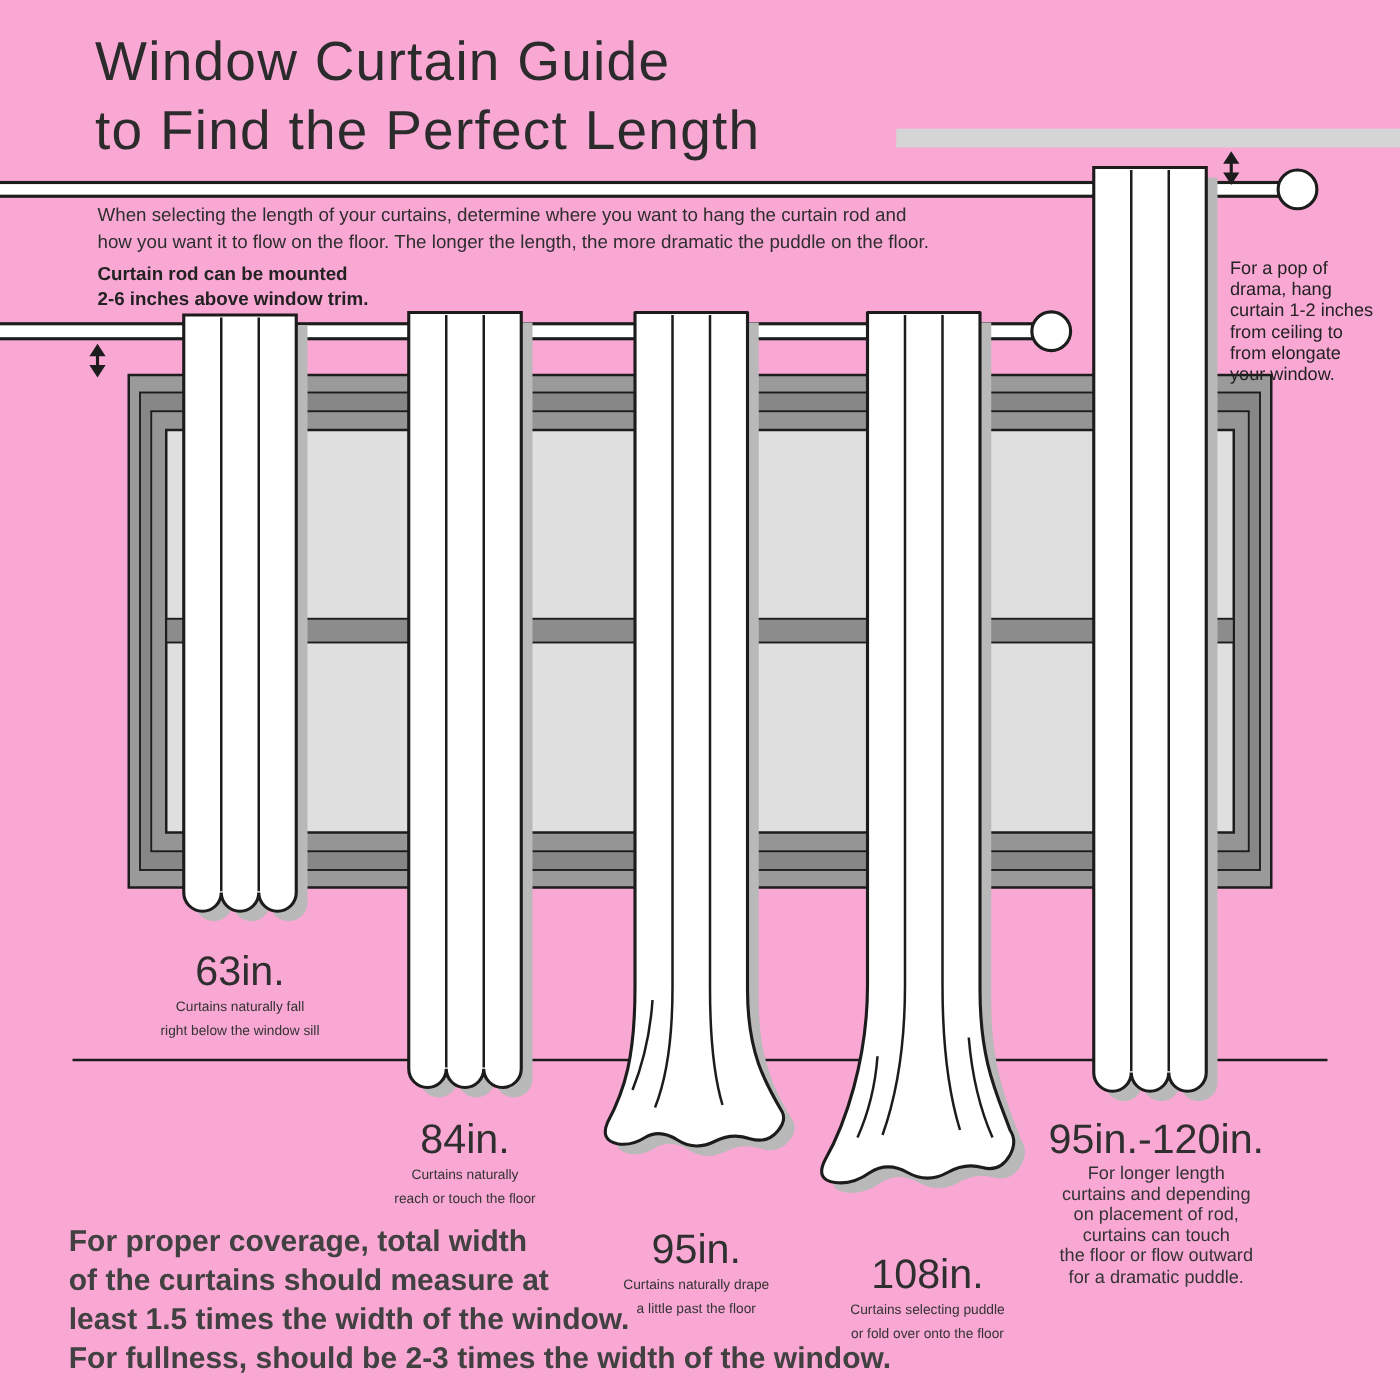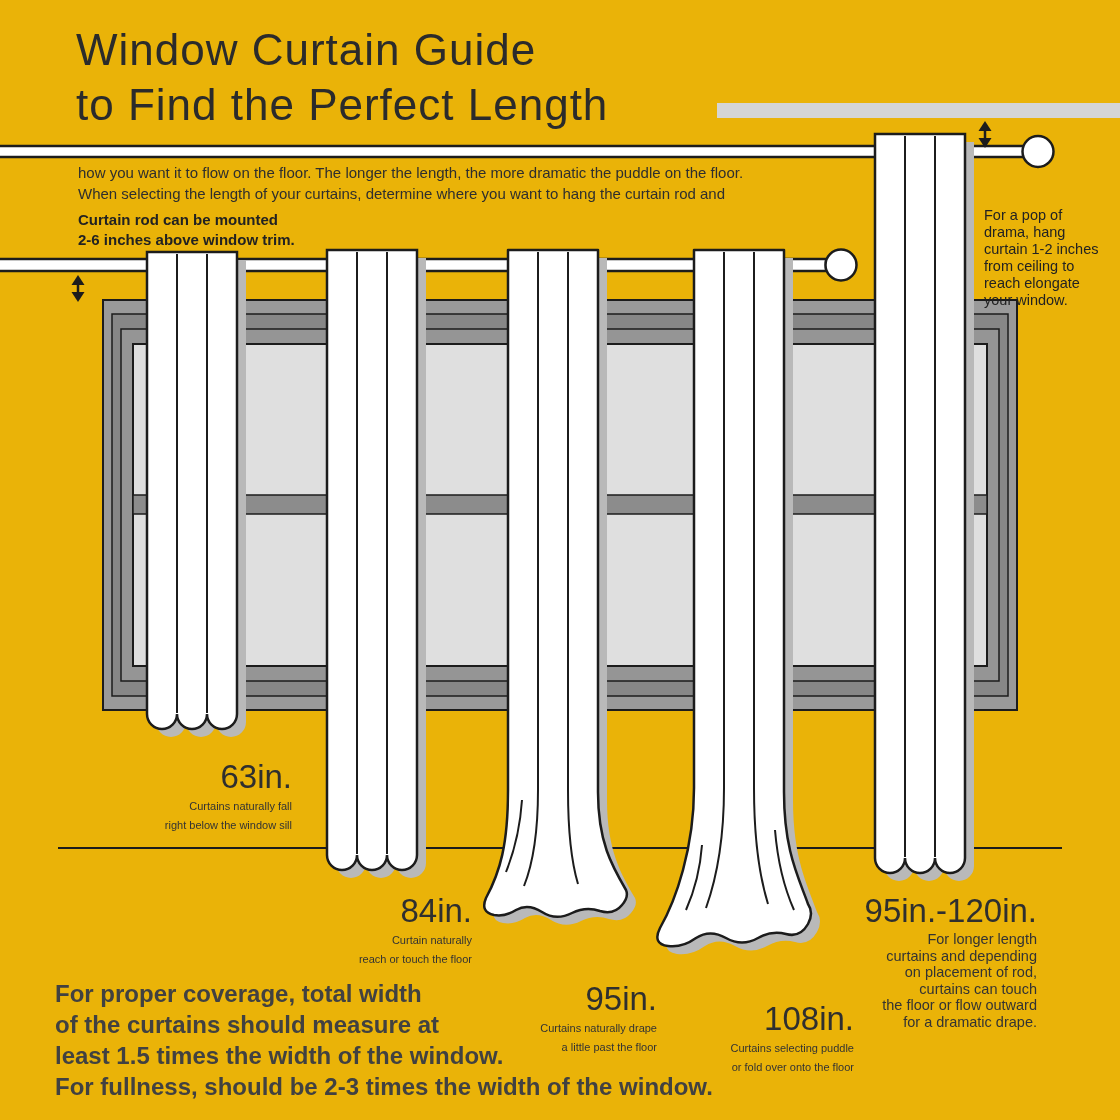--- a/index.html
+++ b/index.html
@@ -1,24 +1,24 @@
 <!DOCTYPE html>
 <html><head>
 <meta charset="utf-8">
 <style>
   html,body{margin:0;padding:0;background:#fff;}
-  .canvas{position:relative;width:1120px;height:1120px;background:#eab308;overflow:hidden;
+  .canvas{position:relative;width:1120px;height:1120px;background:#f9a8d4;overflow:hidden;
           font-family:"Liberation Sans",sans-serif;color:#2b2b2b;}
   .abs{position:absolute;}
   svg{position:absolute;left:0;top:0;}
   .title{left:76px;top:22px;font-size:44px;line-height:55px;letter-spacing:1px;color:#2b2b2b;font-weight:400;}
   .intro{left:78px;top:162px;font-size:15px;line-height:21px;color:#2e2e2e;}
   .rod-note{left:78px;top:210px;font-size:15px;line-height:20px;font-weight:bold;color:#222;}
   .ceiling-note{left:984px;top:179px;width:136px;font-size:14.5px;line-height:17px;font-weight:normal;color:#222;margin-top:28px;}
-  .curtain-label{position:absolute;text-align:right;color:#333;}
+  .curtain-label{position:absolute;text-align:center;color:#333;}
   .len{font-size:33px;line-height:40px;font-weight:400;color:#2f2f2f;}
   .desc{font-size:11px;line-height:19px;}
   .desc-sm{font-size:14.5px;line-height:16.5px;}
   .coverage{left:55px;top:978px;font-size:24px;line-height:31px;font-weight:bold;color:#414141;}
 </style>
 </head>
 <body>
 
 <div class="canvas">
 
@@ -88,47 +88,47 @@
       <polygon points="985,148 978.5,138 991.5,138" fill="#1c1c1c"></polygon>
     </g>
   </svg>
 
   <div class="abs title">
     <div>Window Curtain Guide</div>
     <div>to Find the Perfect Length</div>
   </div>
 
   <div class="abs intro">
+    <div>When selecting the length of your curtains, determine where you want to hang the curtain rod and</div>
     <div>how you want it to flow on the floor. The longer the length, the more dramatic the puddle on the floor.</div>
-    <div>When selecting the length of your curtains, determine where you want to hang the curtain rod and</div>
   </div>
 
   <div class="abs rod-note">
     <div>Curtain rod can be mounted</div>
     <div>2-6 inches above window trim.</div>
   </div>
 
   <div class="abs ceiling-note">
     <div>For a pop of</div>
     <div>drama, hang</div>
     <div>curtain 1-2 inches</div>
     <div>from ceiling to</div>
-    <div>reach elongate</div>
+    <div>from elongate</div>
     <div>your window.</div>
   </div>
 
   <div class="curtain-label" style="left:92px;top:757px;width:200px;">
     <div class="len">63in.</div>
     <div class="desc">Curtains naturally fall</div>
     <div class="desc">right below the window sill</div>
   </div>
 
   <div class="curtain-label" style="left:272px;top:891px;width:200px;">
     <div class="len">84in.</div>
-    <div class="desc">Curtain naturally</div>
+    <div class="desc">Curtains naturally</div>
     <div class="desc">reach or touch the floor</div>
   </div>
 
   <div class="curtain-label" style="left:457px;top:931px;width:200px;margin-top:48px;">
     <div class="len">95in.</div>
     <div class="desc">Curtains naturally drape</div>
     <div class="desc">a little past the floor</div>
   </div>
 
   <div class="curtain-label" style="left:630px;top:999px;width:224px;">
@@ -137,21 +137,21 @@
     <div class="desc">or fold over onto the floor</div>
   </div>
 
   <div class="curtain-label" style="left:813px;top:891px;width:224px;">
     <div class="len">95in.-120in.</div>
     <div class="desc-sm">For longer length</div>
     <div class="desc-sm">curtains and depending</div>
     <div class="desc-sm">on placement of rod,</div>
     <div class="desc-sm">curtains can touch</div>
     <div class="desc-sm">the floor or flow outward</div>
-    <div class="desc-sm">for a dramatic drape.</div>
+    <div class="desc-sm">for a dramatic puddle.</div>
   </div>
 
   <div class="abs coverage">
     <div>For proper coverage, total width</div>
     <div>of the curtains should measure at</div>
     <div>least 1.5 times the width of the window.</div>
     <div>For fullness, should be 2-3 times the width of the window.</div>
   </div>
 
 </div>

